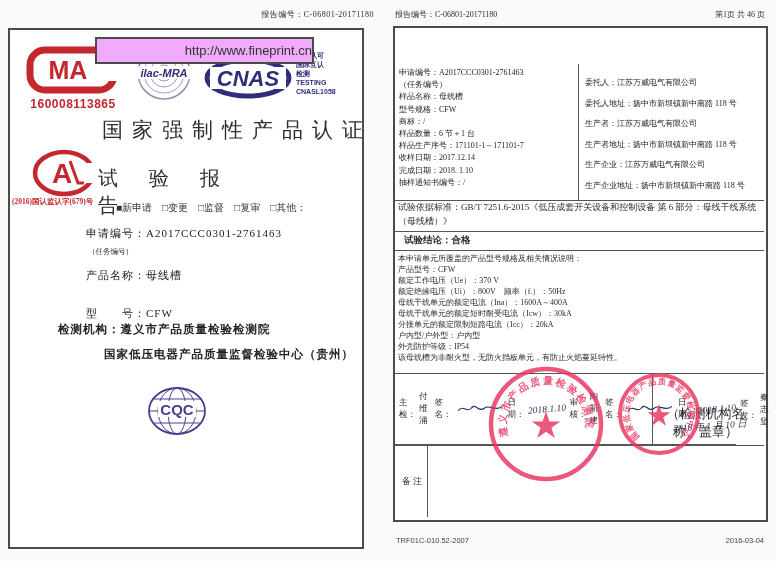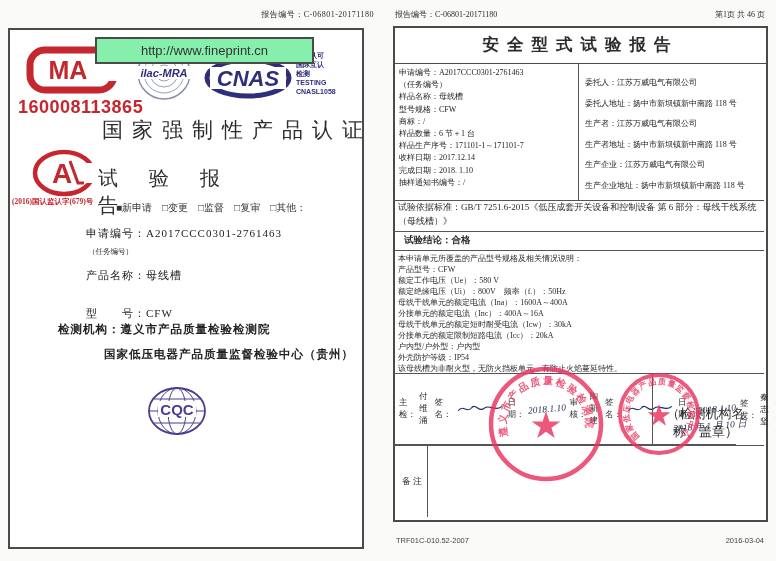--- a/index.html
+++ b/index.html
@@ -9,26 +9,26 @@
   #stage{position:relative;width:776px;height:561px;}
   .page{position:absolute;top:0;width:388px;height:561px;}
   #left-page{left:0;}
   #right-page{left:388px;}
   .pagebox{position:absolute;border:2px solid #4a4a4a;background:#fff;}
   .hline{position:absolute;height:1px;background:#555;}
   .vline{position:absolute;width:1px;background:#555;}
   
   .lp-reportno{left:236px;top:9px;width:138px;text-align:right;font-size:8px;letter-spacing:.5px;}
   .cma-number{left:18px;top:97px;width:110px;text-align:center;color:#c4272e;
-              font-weight:bold;font-size:18px;font-family:"Liberation Sans",sans-serif;letter-spacing:.5px;}
+              font-weight:bold;font-size:12px;font-family:"Liberation Sans",sans-serif;letter-spacing:.5px;}
   .cnas-caption{left:296px;top:51px;font-family:"Liberation Sans",sans-serif;
                 font-size:7px;line-height:9px;font-weight:bold;color:#2e2e7a;}
-  .fineprint{left:95px;top:37px;width:215px;height:23px;background:#86efac;border:2px solid #4a4a4a;
+  .fineprint{left:95px;top:37px;width:215px;height:23px;background:#f0abfc;border:2px solid #4a4a4a;
              font-family:"Liberation Sans","DejaVu Sans",sans-serif;font-size:13px;color:#333;
-             display:flex;align-items:center;justify-content:center;z-index:9;}
+             display:flex;align-items:center;justify-content:flex-end;z-index:9;}
   .cert-title{left:0;top:116px;width:372px;text-align:right;font-size:21px;letter-spacing:9px;
               color:#2d2d2d;font-weight:500;}
   .report-title{left:98px;top:165px;width:170px;font-size:20px;letter-spacing:13px;color:#2d2d2d;}
   .cal-caption{left:12px;top:197px;font-size:7.5px;font-weight:bold;color:#c4272e;}
   .checkline{left:116px;top:201px;font-size:10px;color:#333;}
   .lp-field{font-size:11px;color:#222;letter-spacing:1px;}
   .lp-agency{font-size:11.5px;font-weight:600;}
   
   .rp-reportno{left:7px;top:9px;font-size:8px;}
   .rp-pageinfo{left:292px;top:9px;width:85px;text-align:right;font-size:8px;}
@@ -129,21 +129,20 @@
       <rect x="12" y="17" width="38" height="16" fill="#fff"></rect>
       <text x="31" y="31" text-anchor="middle" font-size="15" font-weight="bold" fill="#4a3d8f">CQC</text>
     </svg>
   </div>
 
   <div class="page" id="right-page">
     <div class="abs rp-reportno"><span>报告编号：</span><span>C-06801-20171180</span></div>
     <div class="abs rp-pageinfo">第1页 共 46 页</div>
 
     <div class="pagebox" style="left:5px;top:26px;width:371px;height:492px;"></div>
-    <div class="abs rp-title">安全型式试验报告</div>
 
     <div class="abs info-col info-left-col">
 
     <div>申请编号：A2017CCC0301-2761463</div>
         <div>（任务编号）</div>
         <div>样品名称：母线槽</div>
         <div>型号规格：CFW</div>
         <div>商标：/</div>
         <div>样品数量：6 节＋1 台</div>
         <div>样品生产序号：171101-1～171101-7</div>
@@ -165,24 +164,23 @@
 
     <div class="abs std-block">试验依据标准：GB/T 7251.6-2015《低压成套开关设备和控制设备 第 6 部分：母线干线系统（母线槽）》</div>
     <div class="hline" style="left:6px;top:231px;width:370px;"></div>
     <div class="abs concl-block">试验结论：合格</div>
     <div class="hline" style="left:6px;top:250px;width:370px;"></div>
 
     <div class="abs spec-block">
 
     <div>本申请单元所覆盖的产品型号规格及相关情况说明：</div>
         <div>产品型号：CFW</div>
-        <div>额定工作电压（Ue）：580 V</div>
+        <div>额定工作电压（Ue）：370 V</div>
         <div>额定绝缘电压（Ui）：800V　频率（f.）：50Hz</div>
         <div>母线干线单元的额定电流（Ina）：1600A～400A</div>
-        <div>分接单元的额定电流（Inc）：400A～16A</div>
         <div>母线干线单元的额定短时耐受电流（Icw）：30kA</div>
         <div>分接单元的额定限制短路电流（Icc）：20kA</div>
         <div>户内型/户外型：户内型</div>
         <div>外壳防护等级：IP54</div>
         <div>该母线槽为非耐火型，无防火挡板单元，有防止火焰蔓延特性。</div>
       </div>
     <div class="hline" style="left:6px;top:373px;width:370px;"></div>
 
     <div class="abs sig-rows">
 

